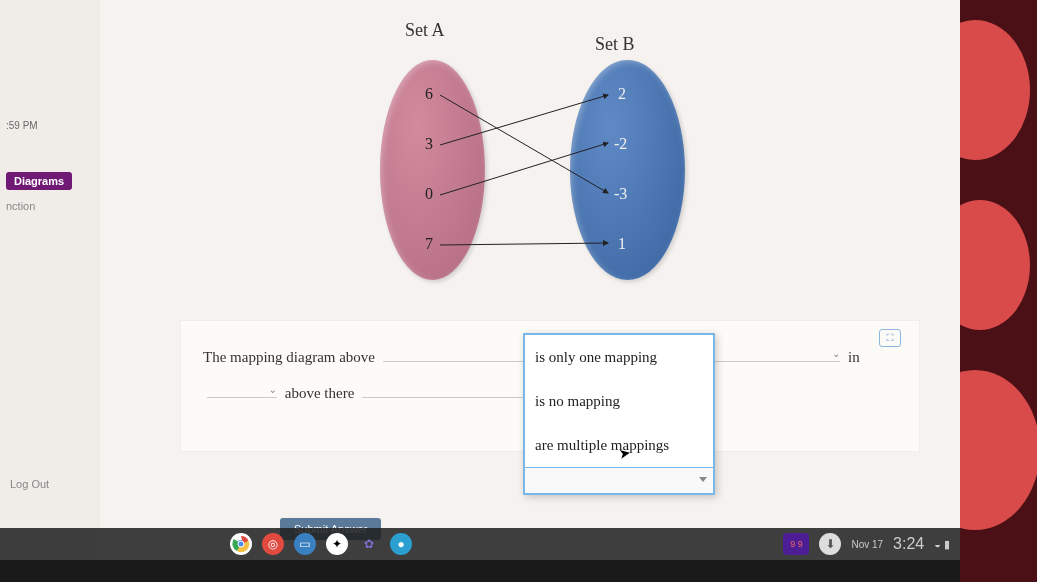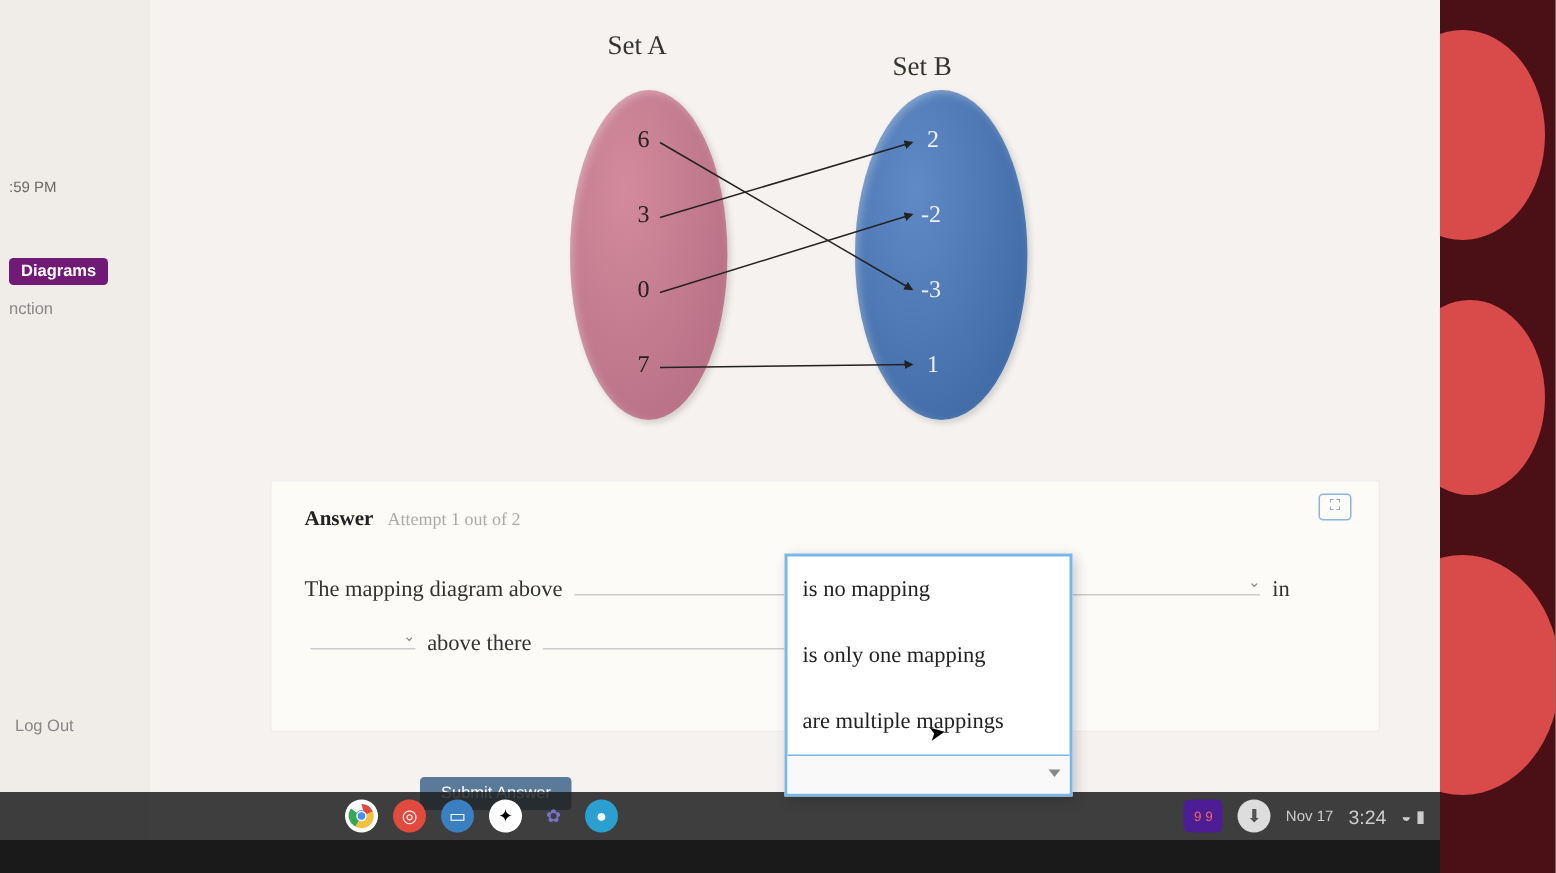--- a/index.html
+++ b/index.html
@@ -51,21 +51,21 @@
 
   .submit { position: absolute; left: 180px; bottom: 20px; }
   .submit-btn { background: #5b7a9a; color: #fff; font-size: 11px; font-family: Arial, sans-serif; padding: 5px 14px; border: none; border-radius: 3px; cursor: pointer; }
 
   .expand-badge { position: absolute; right: 18px; top: 8px; width: 22px; height: 18px; border: 1px solid #8bb6e0; border-radius: 3px; color: #6a9bd0; font-size: 10px; text-align: center; line-height: 16px; }
 
   .taskbar { position: absolute; left: 0; bottom: 0; width: 960px; height: 32px; background: rgba(30,30,30,.85); display: flex; align-items: center; padding: 0 10px; gap: 10px; font-family: Arial, sans-serif; }
   .taskbar .spacer { flex: 1; }
   .ticon { width: 22px; height: 22px; border-radius: 50%; display: flex; align-items: center; justify-content: center; font-size: 12px; }
   .tdate { color: #ccc; font-size: 10px; }
-  .ttime { color: #ccc; font-size: 13px; }
+  .ttime { color: #ccc; font-size: 16px; }
   .twifi { color: #ccc; font-size: 11px; }
 
   .curtain { position: absolute; right: 0; top: 0; width: 77px; height: 582px; background: #4a1015; overflow: hidden; }
   .curtain .blob { position: absolute; background: #d94a4a; border-radius: 50%; }
 </style>
 </head>
 <body>
 
 <div class="screen">
 
@@ -102,40 +102,36 @@
         </defs>
         <line x1="290" y1="95" x2="458" y2="193"></line>
         <line x1="290" y1="145" x2="458" y2="95"></line>
         <line x1="290" y1="195" x2="458" y2="143"></line>
         <line x1="290" y1="245" x2="458" y2="243"></line>
       </svg>
     </div>
 
     <div class="answer-panel">
       <div class="expand-badge">⛶</div>
-      <div class="answer-header">
-        <b>Answer</b>
-        <span class="attempt">Attempt 1 out of 2</span>
-      </div>
 
       <div class="sentence">
         <span>The mapping diagram above</span>
         <span class="slot"><span class="chev"></span></span>
         <span style="margin-left:120px">n since</span>
         <span class="slot"><span class="chev">⌄</span></span>
         <span>in</span>
         <br>
         <span class="slot small"><span class="chev">⌄</span></span>
         <span>above there</span>
         <span class="slot" style="min-width:180px"><span class="chev">⌄</span></span>
         <span style="margin-left:6px">.</span>
 
         <div class="dropdown">
+          <div class="opt">is only one mapping</div>
           <div class="opt">is no mapping</div>
-          <div class="opt">is only one mapping</div>
           <div class="opt">are multiple mappings</div>
           <div class="input-row"></div>
         </div>
         <div class="cursor-arrow">➤</div>
       </div>
     </div>
 
     <div class="submit">
       <button class="submit-btn">Submit Answer</button>
     </div>

